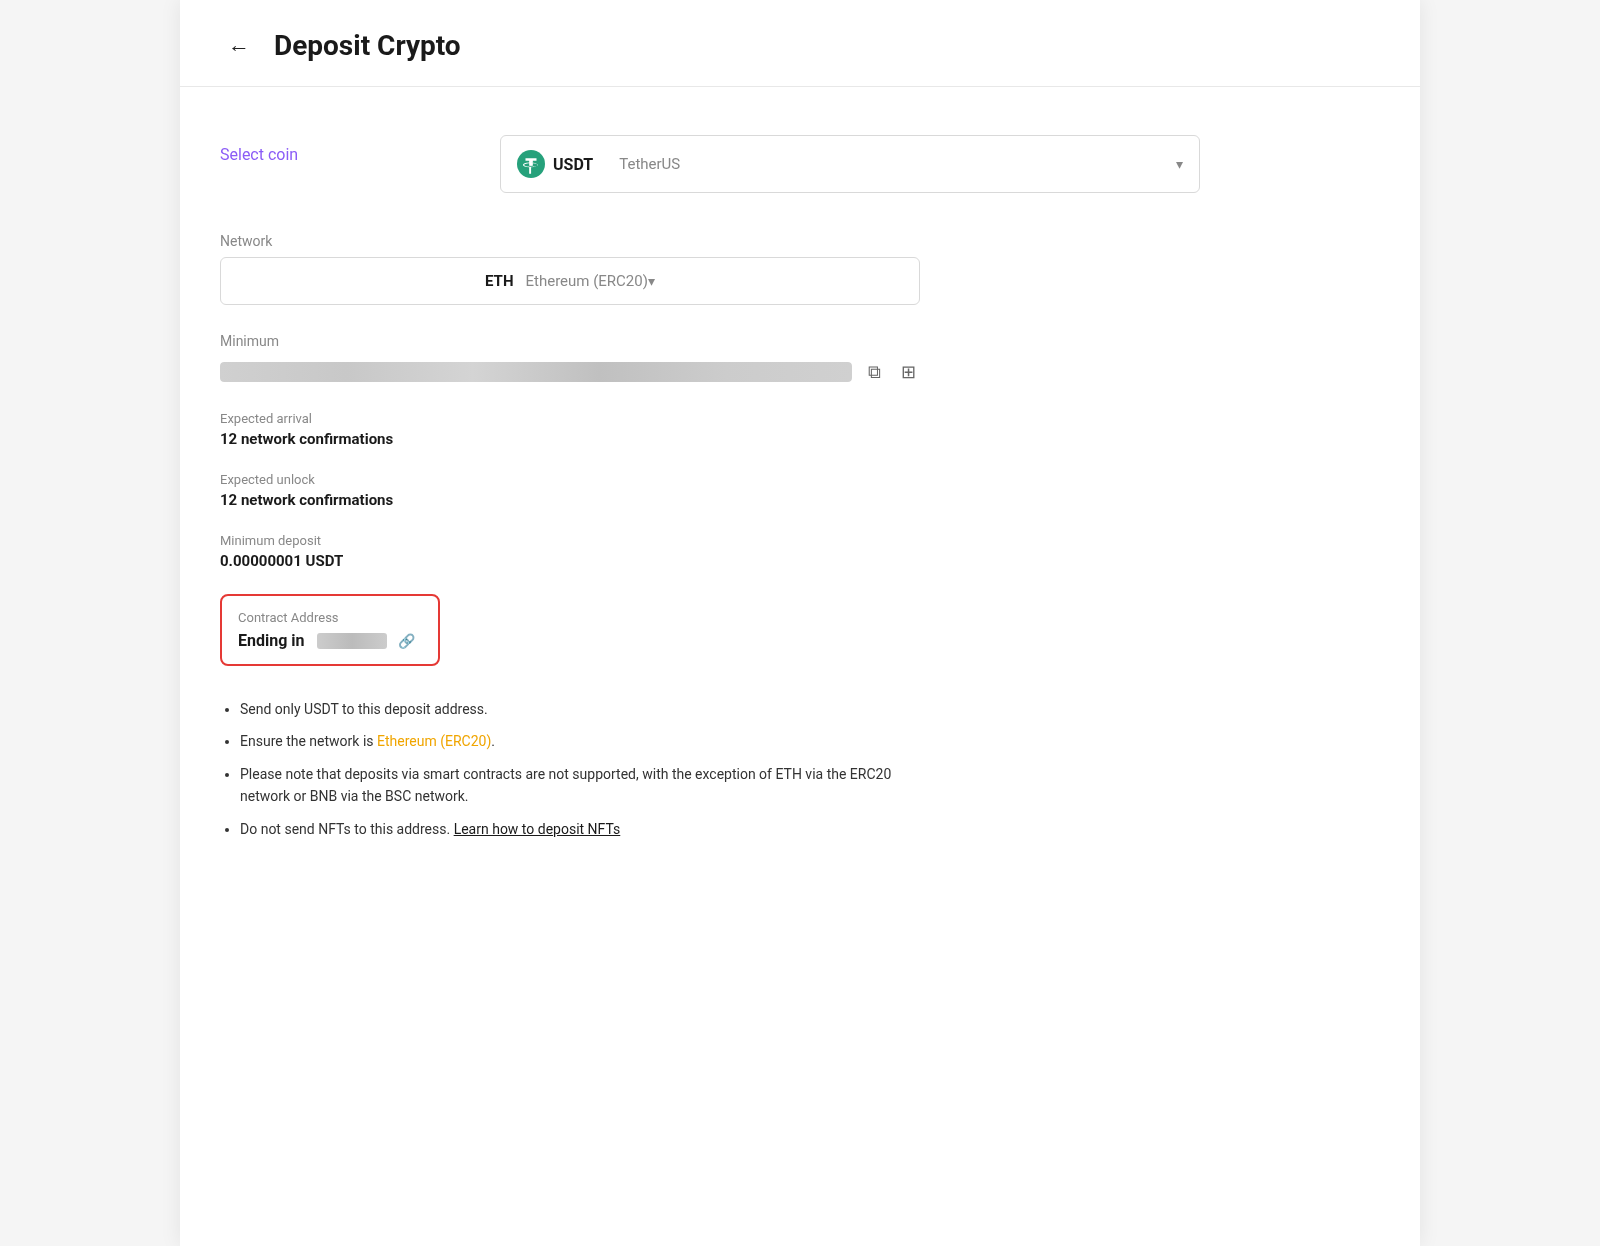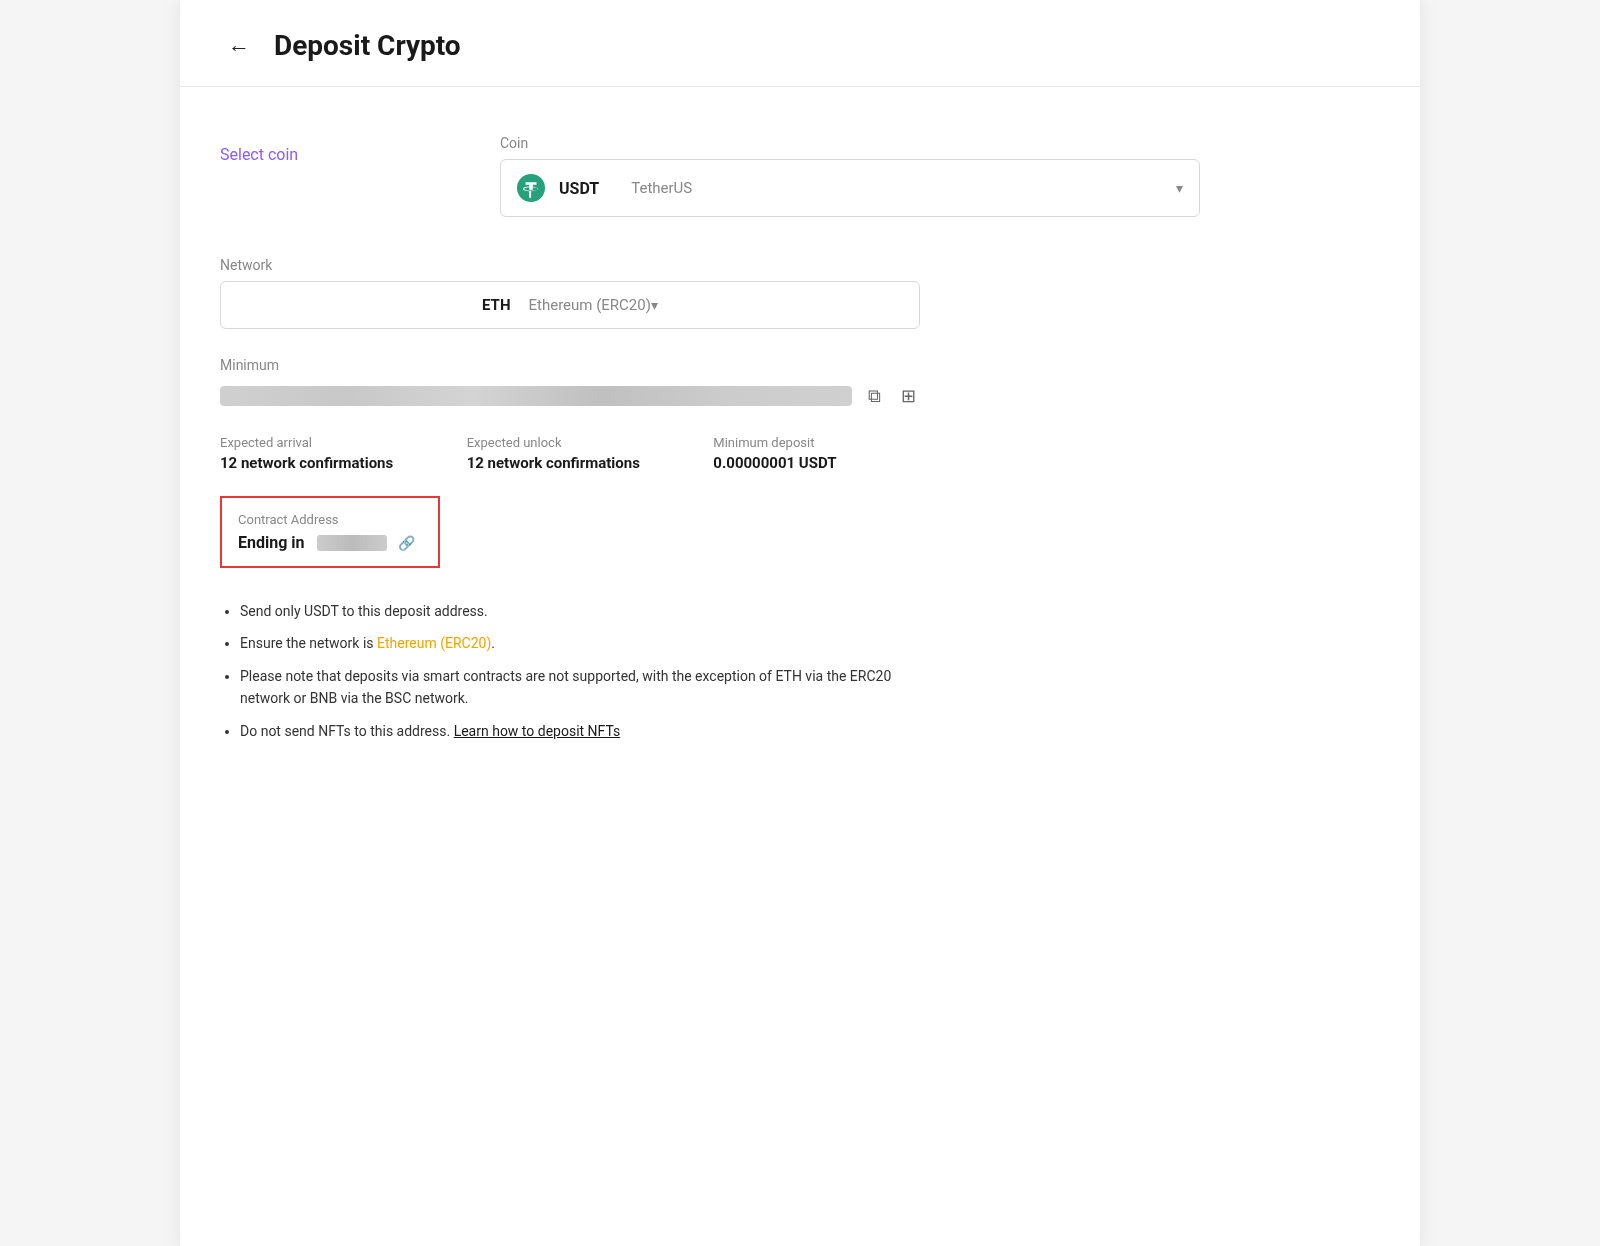--- a/index.html
+++ b/index.html
@@ -71,21 +71,21 @@
       display: flex;
       align-items: center;
       justify-content: space-between;
       cursor: pointer;
       background: #fff;
       font-size: 15px;
     }
     .select-left {
       display: flex;
       align-items: center;
-      gap: 14px;
+      gap: 8px;
     }
     .usdt-icon {
       width: 28px;
       height: 28px;
     }
     .coin-name {
       font-weight: 700;
       color: #1a1a1a;
       font-size: 16px;
     }
@@ -136,21 +136,21 @@
       border: none;
       cursor: pointer;
       padding: 4px;
       color: #666;
       font-size: 18px;
       display: flex;
       align-items: center;
     }
     .info-grid {
       display: grid;
-      grid-template-columns: 1fr 1fr 1fr;
+      grid-template-columns: 1fr;
       gap: 24px 40px;
       margin-top: 24px;
     }
     .info-item {}
     .info-item-label {
       font-size: 13px;
       color: #888;
       margin-bottom: 4px;
     }
     .info-item-value {
@@ -165,21 +165,21 @@
       margin-left: 6px;
       font-size: 15px;
     }
     .info-icon {
       color: #888;
       font-size: 13px;
       margin-left: 4px;
     }
     .contract-box {
       border: 2px solid #e53935;
-      border-radius: 0;
+      border-radius: 8px;
       padding: 14px 16px;
       margin-top: 24px;
       display: inline-block;
       min-width: 220px;
     }
     .contract-label {
       font-size: 13px;
       color: #888;
       margin-bottom: 6px;
     }
@@ -234,21 +234,20 @@
   <div class="header">
     <button class="back-btn">←</button>
     <h1 class="page-title">Deposit Crypto</h1>
   </div>
 
   <div class="content">
 
     <div class="form-row">
       <div class="row-label">Select coin</div>
       <div class="row-content">
-        <div class="field-label">Coin</div>
         <div class="select-box">
           <div class="select-left">
 
             <svg class="usdt-icon" viewBox="0 0 32 32" xmlns="http://www.w3.org/2000/svg">
               <circle cx="16" cy="16" r="16" fill="#26A17B"></circle>
               <path d="M18.1 14.3v-2.1h4.2V9.5H9.7v2.7h4.2v2.1C9.5 14.6 6.8 15.7 6.8 17s2.7 2.4 7.1 2.7v7.3h2.2v-7.3c4.4-.3 7.1-1.4 7.1-2.7s-2.7-2.4-7.1-2.7zm0 4.6v.1c-.1 0-.7.1-2.1.1s-2-.1-2.1-.1v-.1c-3.3-.3-5.7-1-5.7-1.9s2.4-1.6 5.7-1.9v3c.1 0 .7.1 2.1.1s2-.1 2.1-.1v-3c3.3.3 5.7 1 5.7 1.9s-2.4 1.6-5.7 1.9z" fill="white"></path>
             </svg>
             <span class="coin-name">USDT</span>
             <span class="coin-full">TetherUS</span>
           </div>

